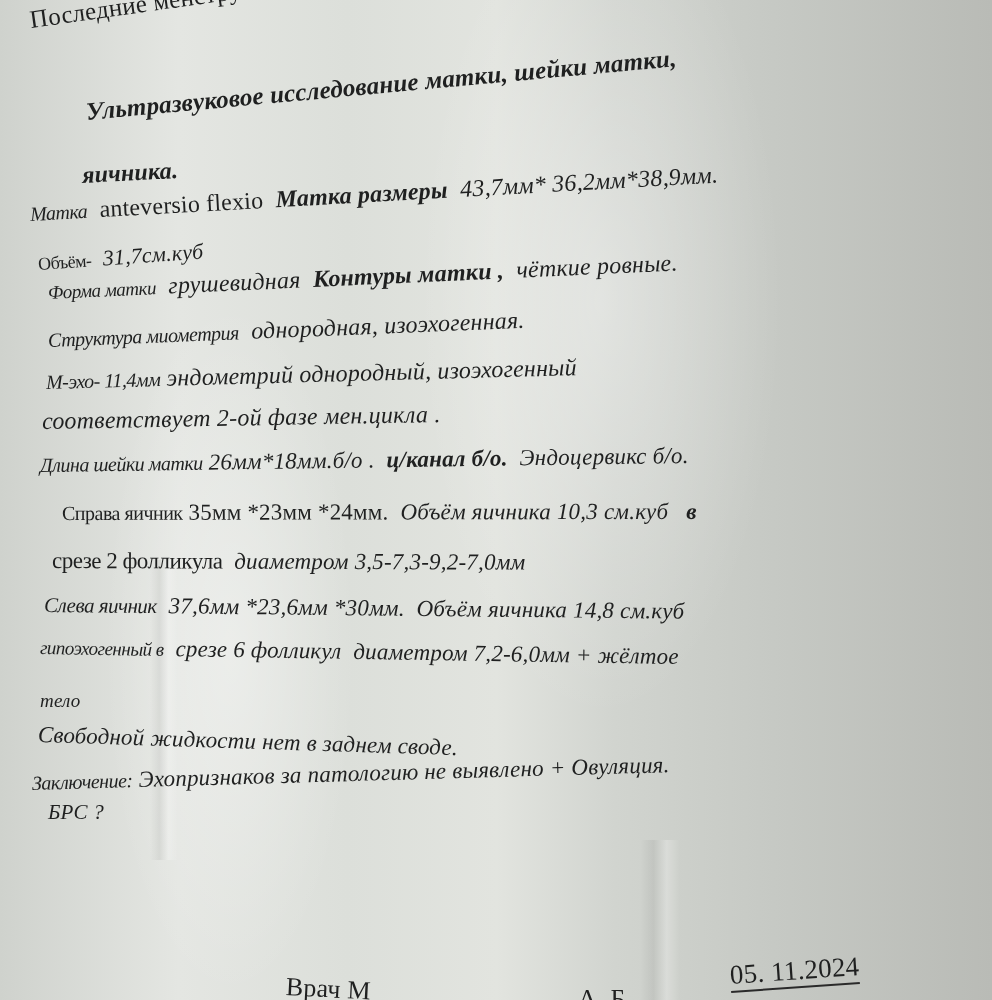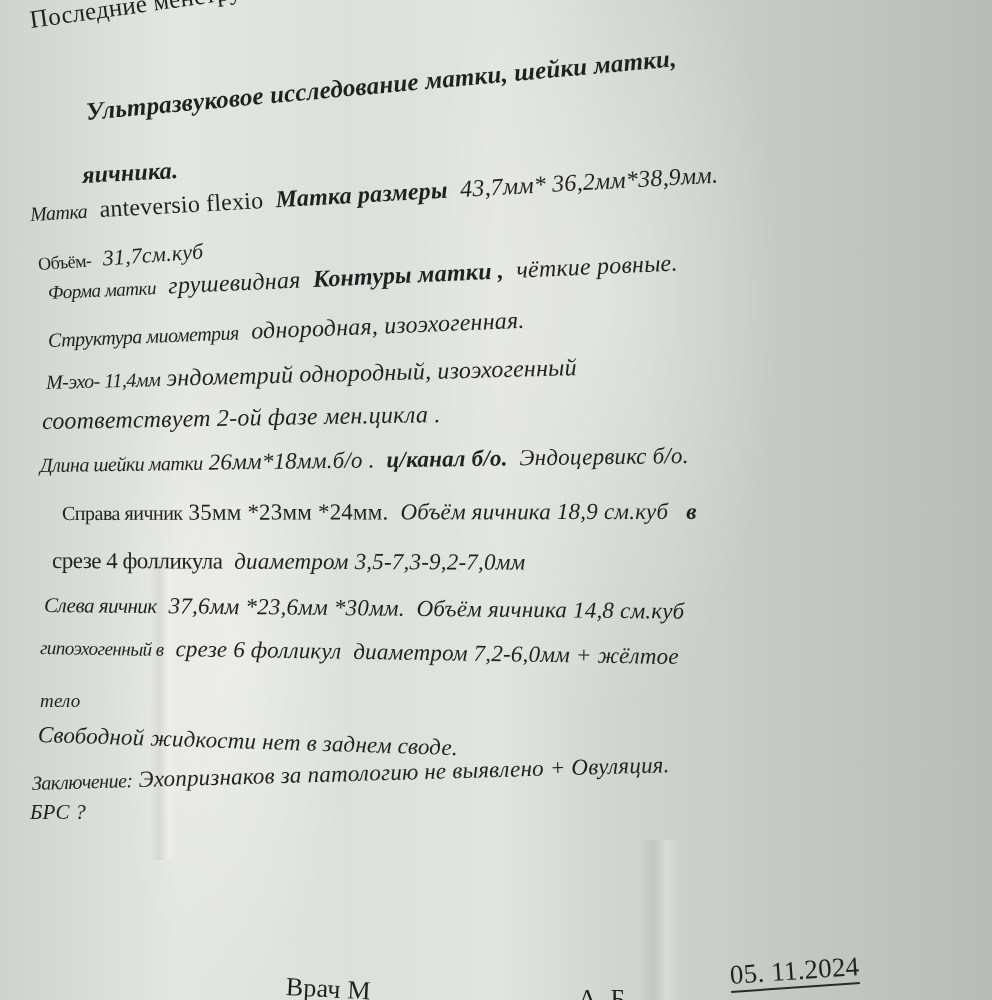--- a/index.html
+++ b/index.html
@@ -96,26 +96,26 @@
   <div class="line" style="left:40px;top:452px;font-size:23px;transform:rotate(-0.8deg);">
     <span class="it cond" style="font-size:20px;">Длина шейки матки</span>
     <span class="it">26мм*18мм.б/о .</span>
     &nbsp;<span class="it bold">ц/канал б/о.</span>
     &nbsp;<span class="it">Эндоцервикс б/о.</span>
   </div>
 
   <div class="line" style="left:46px;top:500px;font-size:23px;transform:rotate(-0.1deg);">
     <span class="cond" style="font-size:20px;margin-left:16px;">Справа яичник</span>
     <span>35мм *23мм *24мм.</span>
-    &nbsp;<span class="it">Объём яичника 18,9 см.куб</span>
+    &nbsp;<span class="it">Объём яичника 10,3 см.куб</span>
     &nbsp;&nbsp;<span class="it bold">в</span>
   </div>
 
   <div class="line" style="left:52px;top:548px;font-size:23px;transform:rotate(0.2deg);">
-    <span class="cond">срезе 4 фолликула</span>
+    <span class="cond">срезе 2 фолликула</span>
     &nbsp;<span class="it">диаметром 3,5-7,3-9,2-7,0мм</span>
   </div>
 
   <div class="line" style="left:44px;top:592px;font-size:23px;transform:rotate(0.6deg);">
     <span class="it cond" style="font-size:21px;">Слева яичник</span>
     &nbsp;<span class="it">37,6мм *23,6мм *30мм.</span>
     &nbsp;<span class="it">Объём яичника 14,8 см.куб</span>
   </div>
 
   <div class="line" style="left:40px;top:634px;font-size:23px;transform:rotate(0.9deg);">
@@ -130,21 +130,21 @@
 
   <div class="line it" style="left:38px;top:722px;font-size:23px;transform:rotate(1.8deg);">
     <span>Свободной жидкости нет в заднем своде.</span>
   </div>
 
   <div class="line" style="left:32px;top:770px;font-size:23px;transform:rotate(-1.6deg);">
     <span class="it cond" style="font-size:20px;">Заключение:</span>
     <span class="it">Эхопризнаков за патологию не выявлено + Овуляция.</span>
   </div>
 
-  <div class="line it" style="left:30px;top:800px;font-size:21px;">
+  <div class="line it" style="left:48px;top:800px;font-size:21px;">
     <span>БРС ?</span>
   </div>
 
   <div class="line" style="left:286px;top:972px;font-size:26px;transform:rotate(3deg);">
     <span>Врач М</span>
   </div>
   <div class="line" style="left:578px;top:984px;font-size:26px;">
     <span>А. Б.</span>
   </div>
   <div class="line" style="left:730px;top:960px;font-size:27px;transform:rotate(-4deg);">

